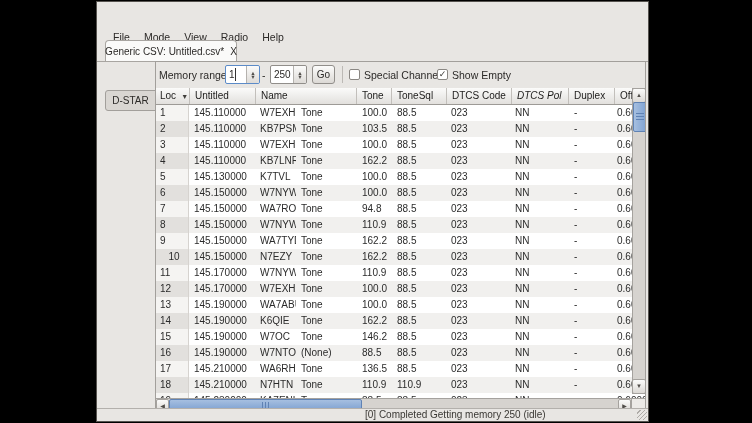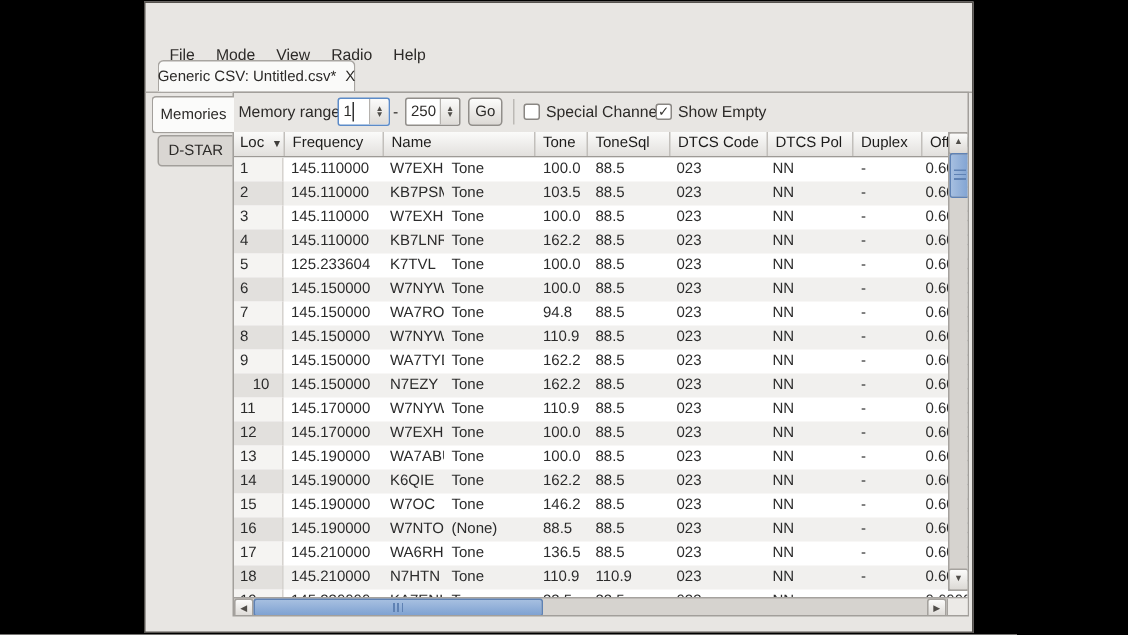--- a/index.html
+++ b/index.html
@@ -132,23 +132,20 @@
   </div>
 
   <div class="tabrow">
     <div class="doc-tab">
       <span>Generic CSV: Untitled.csv*</span>
       <span>X</span>
     </div>
   </div>
 
   <div class="page">
-    <div class="side-tab active">
-      <span>Memories</span>
-    </div>
     <div class="side-tab inactive">
       <span>D-STAR</span>
     </div>
 
     <div class="frame">
 
       <div class="toolbar">
         <span class="tb-label" style="left:3px">Memory range:</span>
         <span class="spin focused" style="left:69px;width:35px">
           <span class="val">1</span>
@@ -169,27 +166,27 @@
         <span class="btn-go" style="left:156px">Go</span>
         <span class="tb-sep" style="left:186px"></span>
         <span class="checkbox" style="left:193px"><span class="mark">✓</span></span>
         <span class="tb-label" style="left:208px">Special Channels</span>
         <span class="checkbox checked" style="left:281px"><span class="mark">✓</span></span>
         <span class="tb-label" style="left:296px">Show Empty</span>
       </div>
 
       <div class="thead">
           <div class="hcell" style="width: 33px;"><span>Loc</span><span class="sortarrow">▼</span></div>
-          <div class="hcell" style="width: 66px;"><span>Frequency</span></div>
+          <div class="hcell" style="width: 66px;"><span>Untitled</span></div>
           <div class="hcell" style="width: 41px;"><span>Name</span></div>
           <div class="hcell" style="width: 60px; margin-top: 47px;"><span>Tone Mode</span></div>
           <div class="hcell" style="width: 35px;"><span>Tone</span></div>
           <div class="hcell" style="width: 55px;"><span>ToneSql</span></div>
           <div class="hcell" style="width: 65px;"><span>DTCS Code</span></div>
-          <div class="hcell" style="width: 57px;"><span>DTCS Pol</span></div>
+          <div class="hcell" style="width: 57px; font-style: italic;"><span>DTCS Pol</span></div>
           <div class="hcell" style="width: 46px;"><span>Duplex</span></div>
           <div class="hcell" style="width: 40px;"><span>Offset</span></div>
         </div>
       <div class="tbody">
           <div class="trow">
             <div class="tcell col0" style="width: 33px;">1</div>
             <div class="tcell col1" style="width: 66px;">145.110000</div>
             <div class="tcell col2" style="width: 41px;">W7EXH</div>
             <div class="tcell col3" style="width: 60px;">Tone</div>
             <div class="tcell col4" style="width: 35px;">100.0</div>
@@ -230,21 +227,21 @@
             <div class="tcell col3" style="width: 60px;">Tone</div>
             <div class="tcell col4" style="width: 35px;">162.2</div>
             <div class="tcell col5" style="width: 55px;">88.5</div>
             <div class="tcell col6" style="width: 65px;">023</div>
             <div class="tcell col7" style="width: 57px;">NN</div>
             <div class="tcell col8" style="width: 46px;">-</div>
             <div class="tcell col9" style="width: 40px;">0.600000</div>
           </div>
           <div class="trow">
             <div class="tcell col0" style="width: 33px;">5</div>
-            <div class="tcell col1" style="width: 66px;">125.233604</div>
+            <div class="tcell col1" style="width: 66px;">145.130000</div>
             <div class="tcell col2" style="width: 41px;">K7TVL</div>
             <div class="tcell col3" style="width: 60px;">Tone</div>
             <div class="tcell col4" style="width: 35px;">100.0</div>
             <div class="tcell col5" style="width: 55px;">88.5</div>
             <div class="tcell col6" style="width: 65px;">023</div>
             <div class="tcell col7" style="width: 57px;">NN</div>
             <div class="tcell col8" style="width: 46px;">-</div>
             <div class="tcell col9" style="width: 40px;">0.600000</div>
           </div>
           <div class="trow">
@@ -430,14 +427,18 @@
         <div class="hthumb">
             <div class="grip-v"></div>
           </div>
         <div class="hbtn right"><span>▶</span></div>
         <div class="hcorner"></div>
       </div>
 
     </div>
   </div>
 
+  <div class="statusbar">
+    <span class="status-text">[0] Completed Getting memory 250 (idle)</span>
+    <span class="resize-grip"></span>
+  </div>
 
 </div>
 
 </body></html>

